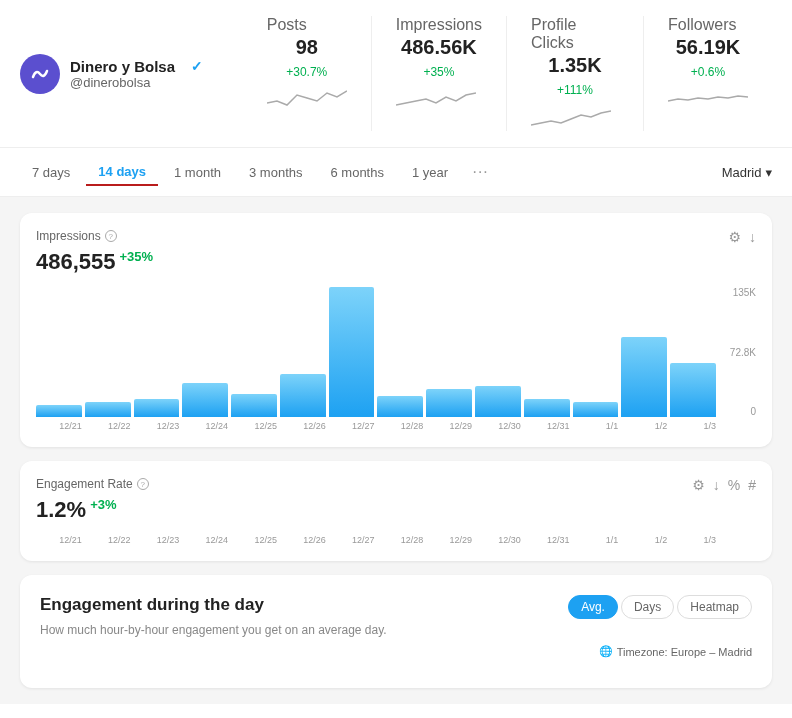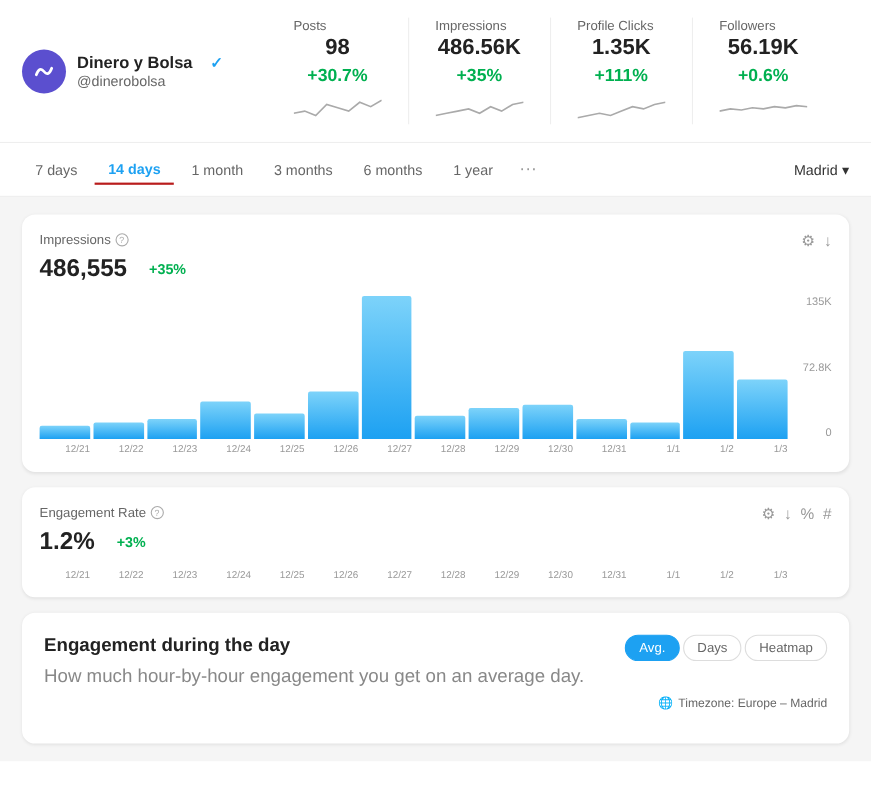--- a/index.html
+++ b/index.html
@@ -11,61 +11,61 @@
     .header { display: flex; align-items: center; padding: 16px 20px; border-bottom: 1px solid #eee; background: #fff; }
     .logo-area { display: flex; align-items: center; gap: 10px; margin-right: 40px; }
     .logo-circle { width: 40px; height: 40px; border-radius: 50%; background: #5b4fcf; display: flex; align-items: center; justify-content: center; color: white; font-size: 18px; font-weight: bold; }
     .account-name { font-weight: 700; font-size: 15px; color: #222; display: flex; align-items: center; gap: 16px; }
     .verified-icon { color: #1da1f2; font-size: 14px; }
     .account-handle { color: #666; font-size: 13px; }
     
     .stats-area { display: flex; gap: 0; flex: 1; }
     .stat-block { padding: 0 24px; border-right: 1px solid #eee; }
     .stat-block:last-child { border-right: none; }
-    .stat-label { color: #666; font-size: 12px; margin-bottom: 2px; }
+    .stat-label { color: #666; font-size: 16px; margin-bottom: 2px; }
     .stat-value { font-size: 20px; font-weight: 700; color: #222; display: flex; align-items: center; gap: 6px; flex-direction: column; }
-    .stat-change { font-size: 16px; font-weight: 700; color: #00b050; }
+    .stat-change { font-size: 12px; font-weight: 400; color: #00b050; }
     .stat-change.positive { color: #00b050; }
     .mini-chart { height: 30px; margin-top: 4px; }
     
     
     .time-filters { display: flex; align-items: center; padding: 10px 20px; border-bottom: 1px solid #eee; background: #fff; gap: 4px; }
     .time-btn { padding: 5px 12px; border: none; background: none; cursor: pointer; color: #666; font-size: 13px; border-radius: 4px; }
     .time-btn.active { color: #1da1f2; border-bottom: 2px solid #b91c1c; border-radius: 0; font-weight: 600; }
     .more-btn { color: #999; font-size: 16px; padding: 5px 8px; }
     .daily-select { margin-left: auto; display: flex; align-items: center; gap: 4px; color: #333; font-size: 13px; font-weight: 500; cursor: pointer; }
     
     
     .main-content { padding: 16px 20px; background: #f5f5f5; }
     
     
     .chart-card { background: #fff; border-radius: 12px; padding: 16px; margin-bottom: 14px; box-shadow: 0 1px 3px rgba(0,0,0,0.08); }
     .chart-header { display: flex; align-items: flex-start; justify-content: space-between; margin-bottom: 4px; }
     .chart-title { color: #666; font-size: 12px; display: flex; align-items: center; gap: 4px; }
     .chart-actions { display: flex; gap: 8px; color: #999; font-size: 14px; }
-    .chart-value { font-size: 22px; font-weight: 700; color: #222; display: flex; align-items: center; gap: 20px; margin-bottom: 12px; }
+    .chart-value { font-size: 22px; font-weight: 700; color: #222; display: flex; gap: 4px; margin-bottom: 12px; }
     .chart-change { font-size: 13px; color: #00b050; font-weight: 600; }
     
     
     .bar-chart { position: relative; height: 130px; display: flex; align-items: flex-end; gap: 3px; padding-right: 40px; }
     .bar-chart-y { position: absolute; right: 0; top: 0; height: 100%; display: flex; flex-direction: column; justify-content: space-between; align-items: flex-end; font-size: 10px; color: #999; }
     .bar { flex: 1; background: linear-gradient(to top, #1da1f2, #7dd3fa); border-radius: 2px 2px 0 0; min-height: 2px; }
     .bar-chart-x { display: flex; gap: 3px; margin-top: 4px; padding-right: 40px; }
     .bar-label { flex: 1; text-align: right; font-size: 9px; color: #999; }
     
     
     .eng-chart { position: relative; height: 100px; display: flex; align-items: flex-end; gap: 3px; padding-right: 40px; }
     .eng-bar { flex: 1; background: linear-gradient(to top, #1da1f2, #90cdf4); border-radius: 2px 2px 0 0; min-height: 2px; }
     .eng-y { position: absolute; right: 0; top: 0; height: 100%; display: flex; flex-direction: column; justify-content: space-between; align-items: flex-end; font-size: 10px; color: #999; }
     
     
     .engagement-card { background: #fff; border-radius: 12px; padding: 20px; box-shadow: 0 1px 3px rgba(0,0,0,0.08); }
     .engagement-header { display: flex; align-items: flex-start; justify-content: space-between; margin-bottom: 4px; }
     .engagement-title { font-size: 17px; font-weight: 700; color: #222; }
-    .engagement-subtitle { font-size: 17px; color: #888; margin-bottom: 8px; }
+    .engagement-subtitle { font-size: 12px; color: #888; margin-bottom: 8px; }
     .toggle-buttons { display: flex; gap: 3px; align-items: flex-end; }
     .toggle-btn { padding: 4px 12px; border: 1px solid #ddd; background: none; border-radius: 20px; font-size: 12px; cursor: pointer; color: #666; }
     .toggle-btn.active { background: #1da1f2; color: white; border-color: #1da1f2; }
     .timezone-row { display: flex; justify-content: flex-end; align-items: center; gap: 4px; font-size: 11px; color: #666; margin-bottom: 10px; }
 
     .info-icon { width: 12px; height: 12px; border-radius: 50%; border: 1px solid #aaa; display: inline-flex; align-items: center; justify-content: center; font-size: 8px; color: #aaa; cursor: pointer; }
   </style>
 </head>
 <body>
 

